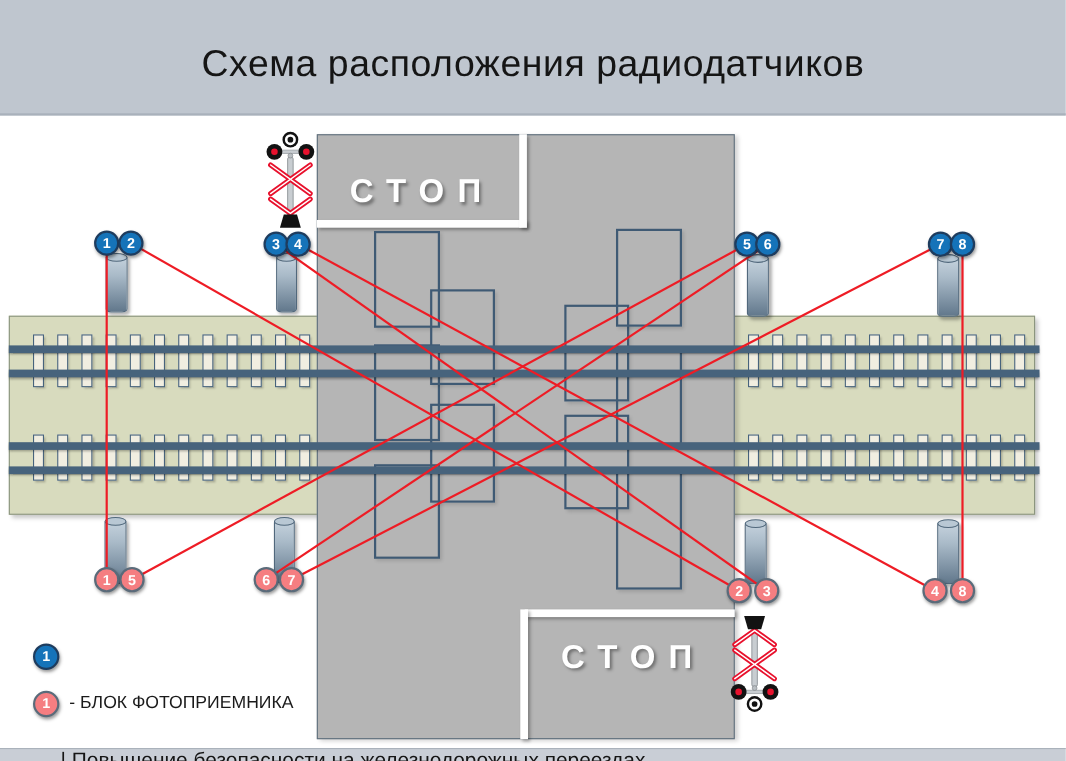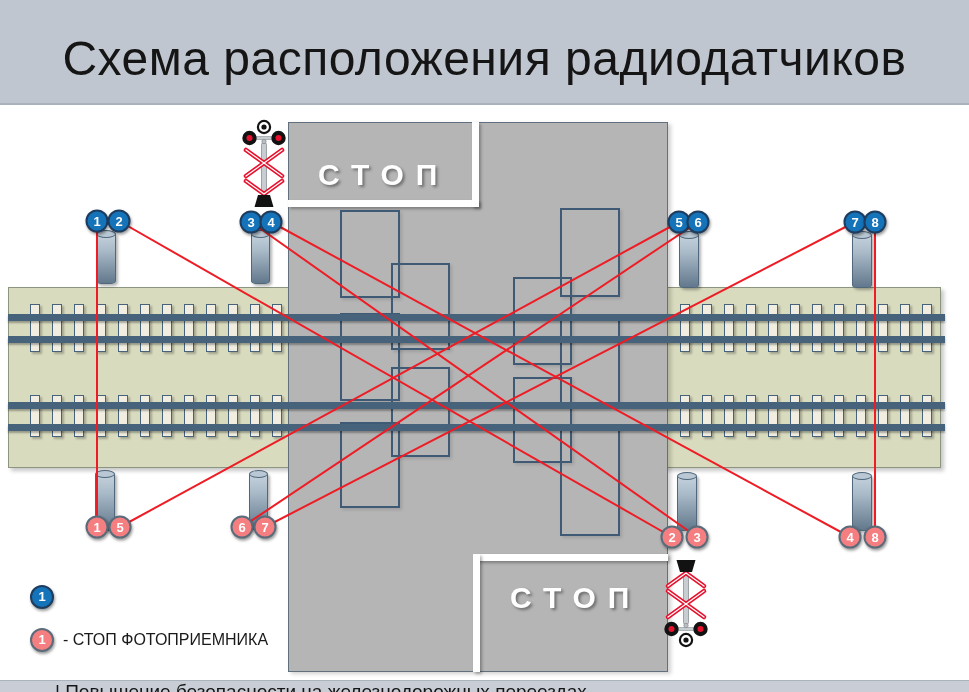--- a/index.html
+++ b/index.html
@@ -2,21 +2,21 @@
 <html style="--c-emitter: #1573b9; --c-emitter-border: #1e3c5e; --c-receiver: #f57e81; --c-receiver-border: #5a6b7a; --c-beam: #ee1c25; --c-rail: #47637c; --c-tie: #f1eee1; --c-road: #b5b5b5; --c-bed: #d8dbbe; --c-titlebar: #bfc6cf; --c-footerbar: #c9ced6;"><head>
 <meta charset="utf-8">
 <style>
   html,body{margin:0;padding:0;background:#fff;}
   #slide{position:relative;width:969px;height:692px;background:#ffffff;overflow:hidden;
          font-family:"Liberation Sans",sans-serif;}
   
   .title-bar{position:absolute;left:0;top:0;width:100%;height:103px;
              background:var(--c-titlebar,#bfc6cf);border-bottom:2px solid #a9b1bb;
              display:flex;align-items:center;justify-content:center;}
-  .title-bar h1{margin:0;padding-top:14px;font-size:48px;font-weight:400;color:#151515;letter-spacing:0.5px;}
+  .title-bar h1{margin:0;padding-top:14px;font-size:34px;font-weight:400;color:#151515;letter-spacing:0.5px;}
   
   .bed{position:absolute;left:8px;top:287px;width:933px;height:181px;box-sizing:border-box;
        background:var(--c-bed,#d8dbbe);border:1px solid #8b957f;box-shadow:3px 3px 4px rgba(0,0,0,.22);}
   
   .road{position:absolute;left:288px;top:122px;width:380px;height:550px;box-sizing:border-box;
         background:var(--c-road,#b5b5b5);border:1px solid #60707e;box-shadow:3px 2px 4px rgba(0,0,0,.18);}
   .stopline{position:absolute;background:#ffffff;box-shadow:2px 2px 3px rgba(0,0,0,.3);}
   .stop-text{position:absolute;color:#ffffff;font-size:30px;font-weight:bold;letter-spacing:12px;
              text-shadow:2px 2px 3px rgba(0,0,0,.4);}
   
@@ -215,21 +215,21 @@
     <circle cx="26" cy="24.5" r="2.2" fill="#b9bec2" stroke="#7e8488" stroke-width="0.6"></circle>
     <polygon points="20,78 32,78 35.5,90 16.5,90" fill="#121212"></polygon>
   </svg>
 
   <div class="legend">
     <div class="legend-row">
       <span class="sensor emitter">1</span>
     </div>
     <div class="legend-row">
       <span class="sensor receiver">1</span>
-      <span>- СТОП ФОТОПРИЕМНИКА</span>
+      <span>- БЛОК ФОТОПРИЕМНИКА</span>
     </div>
   </div>
 
   <footer class="footer-bar">
     <span>| Повышение безопасности на железнодорожных переездах</span>
   </footer>
 
 </div>
 
 </body></html>

